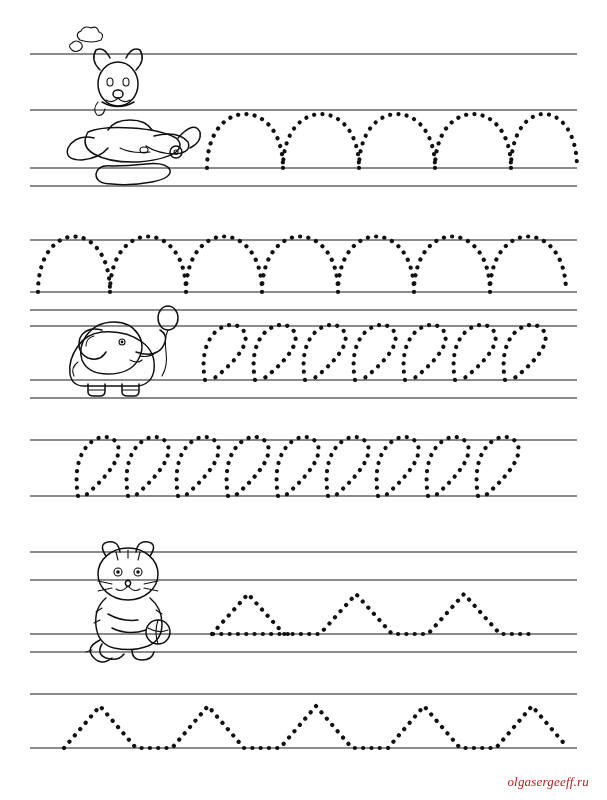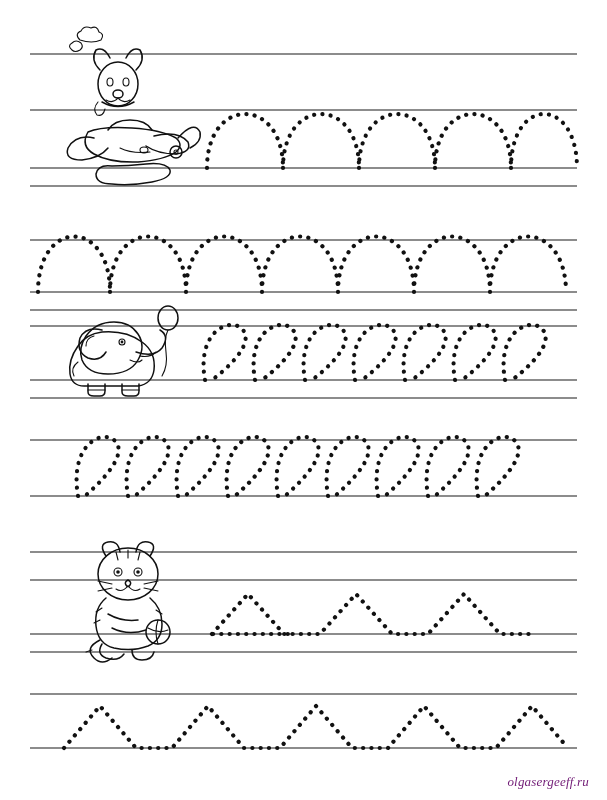--- a/index.html
+++ b/index.html
@@ -32,21 +32,21 @@
     width: 607px;
     height: 800px;
   }
   .footer {
     position: absolute;
     right: 18px;
     bottom: 10px;
     font-family: "Liberation Serif", serif;
     font-size: 13px;
     font-style: italic;
-    color: #701a75;
+    color: #b91c1c;
     letter-spacing: 0.2px;
   }
 </style>
 </head>
 <body>
 
 <div class="page">
   <div class="sheet">
     <svg class="worksheet" viewBox="0 0 607 800" xmlns="http://www.w3.org/2000/svg">
       <defs>

